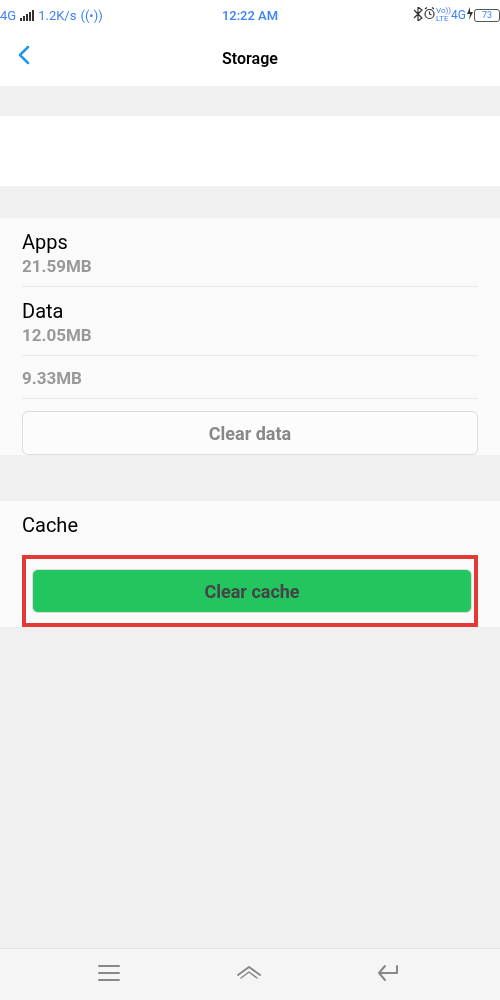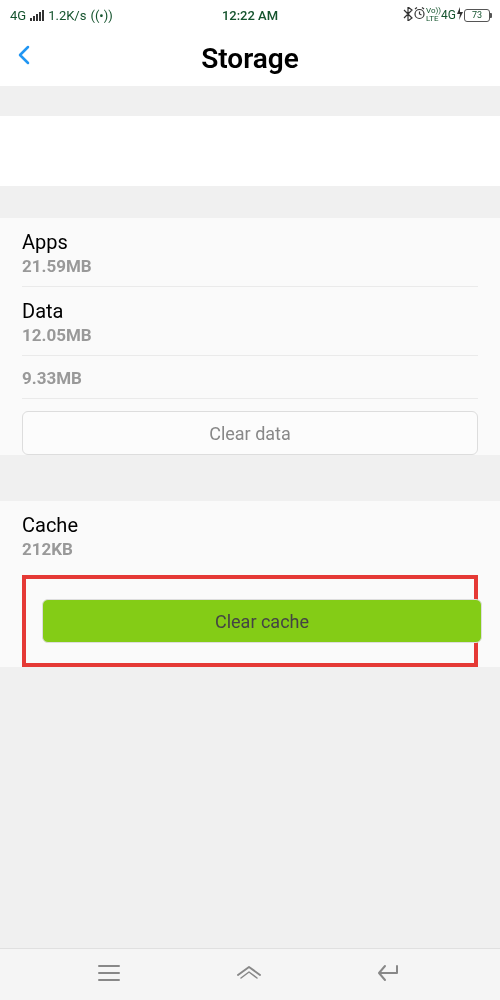--- a/index.html
+++ b/index.html
@@ -14,23 +14,23 @@
       background: #f0f0f0;
       position: relative;
       overflow: hidden;
     }
     .status-bar {
       height: 30px;
       background: #fff;
       display: flex;
       align-items: center;
       justify-content: space-between;
-      padding: 0 10px;
+      padding: 0 0;
       font-size: 13px;
-      color: #14532d;
+      color: #3b82f6;
     }
     .status-left {
       display: flex;
       align-items: center;
       gap: 4px;
     }
     .status-center {
       font-weight: 500;
       position: absolute;
       left: 50%;
@@ -52,21 +52,21 @@
     }
     .back-btn {
       color: #2196F3;
       font-size: 24px;
       cursor: pointer;
     }
     .header-title {
       position: absolute;
       left: 50%;
       transform: translateX(-50%);
-      font-size: 28px;
+      font-size: 16px;
       font-weight: 600;
       color: #000;
     }
     .spacer-sm {
       height: 30px;
       background: #f0f0f0;
     }
     .white-block {
       background: #fff;
       height: 70px;
@@ -102,34 +102,35 @@
       background: #fcfcfc;
       border: 1px solid #ddd;
       border-radius: 6px;
       font-size: 18px;
       color: #888;
       display: flex;
       align-items: center;
       justify-content: center;
       cursor: pointer;
       margin: 12px 0 14px 0;
+      font-weight: bold;
     }
     .cache-section {
       background: #fafafa;
       padding: 0 22px;
     }
     .highlight-box {
       border: 4px solid #e53935;
       padding: 8px 4px;
       margin: 6px 0;
     }
     .highlight-box .btn {
-      margin: 12px;
+      margin: 2px;
       color: #444;
-      background: #84cc16;
+      background: #22c55e;
       text-align: right;
     }
     .nav-bar {
       position: absolute;
       bottom: 0;
       left: 0;
       right: 0;
       height: 52px;
       background: #f5f5f5;
       border-top: 1px solid #e0e0e0;
@@ -246,21 +247,20 @@
     <div class="row-value">9.33MB</div>
   </div>
   <div class="btn">Clear data</div>
 </div>
 
 <div class="spacer-md"></div>
 
 <div class="cache-section">
   <div class="row" style="border-bottom:none">
     <div class="row-label">Cache</div>
-    <div class="row-value">212KB</div>
   </div>
   <div class="highlight-box">
     <div class="btn">Clear cache</div>
   </div>
 </div>
 
 <div class="nav-bar">
   <div class="nav-icon">
     <svg width="24" height="18" viewBox="0 0 24 18">
         <path d="M2 2 L22 2 M2 9 L22 9 M2 16 L22 16" stroke="#888" stroke-width="2" stroke-linecap="round"></path>

